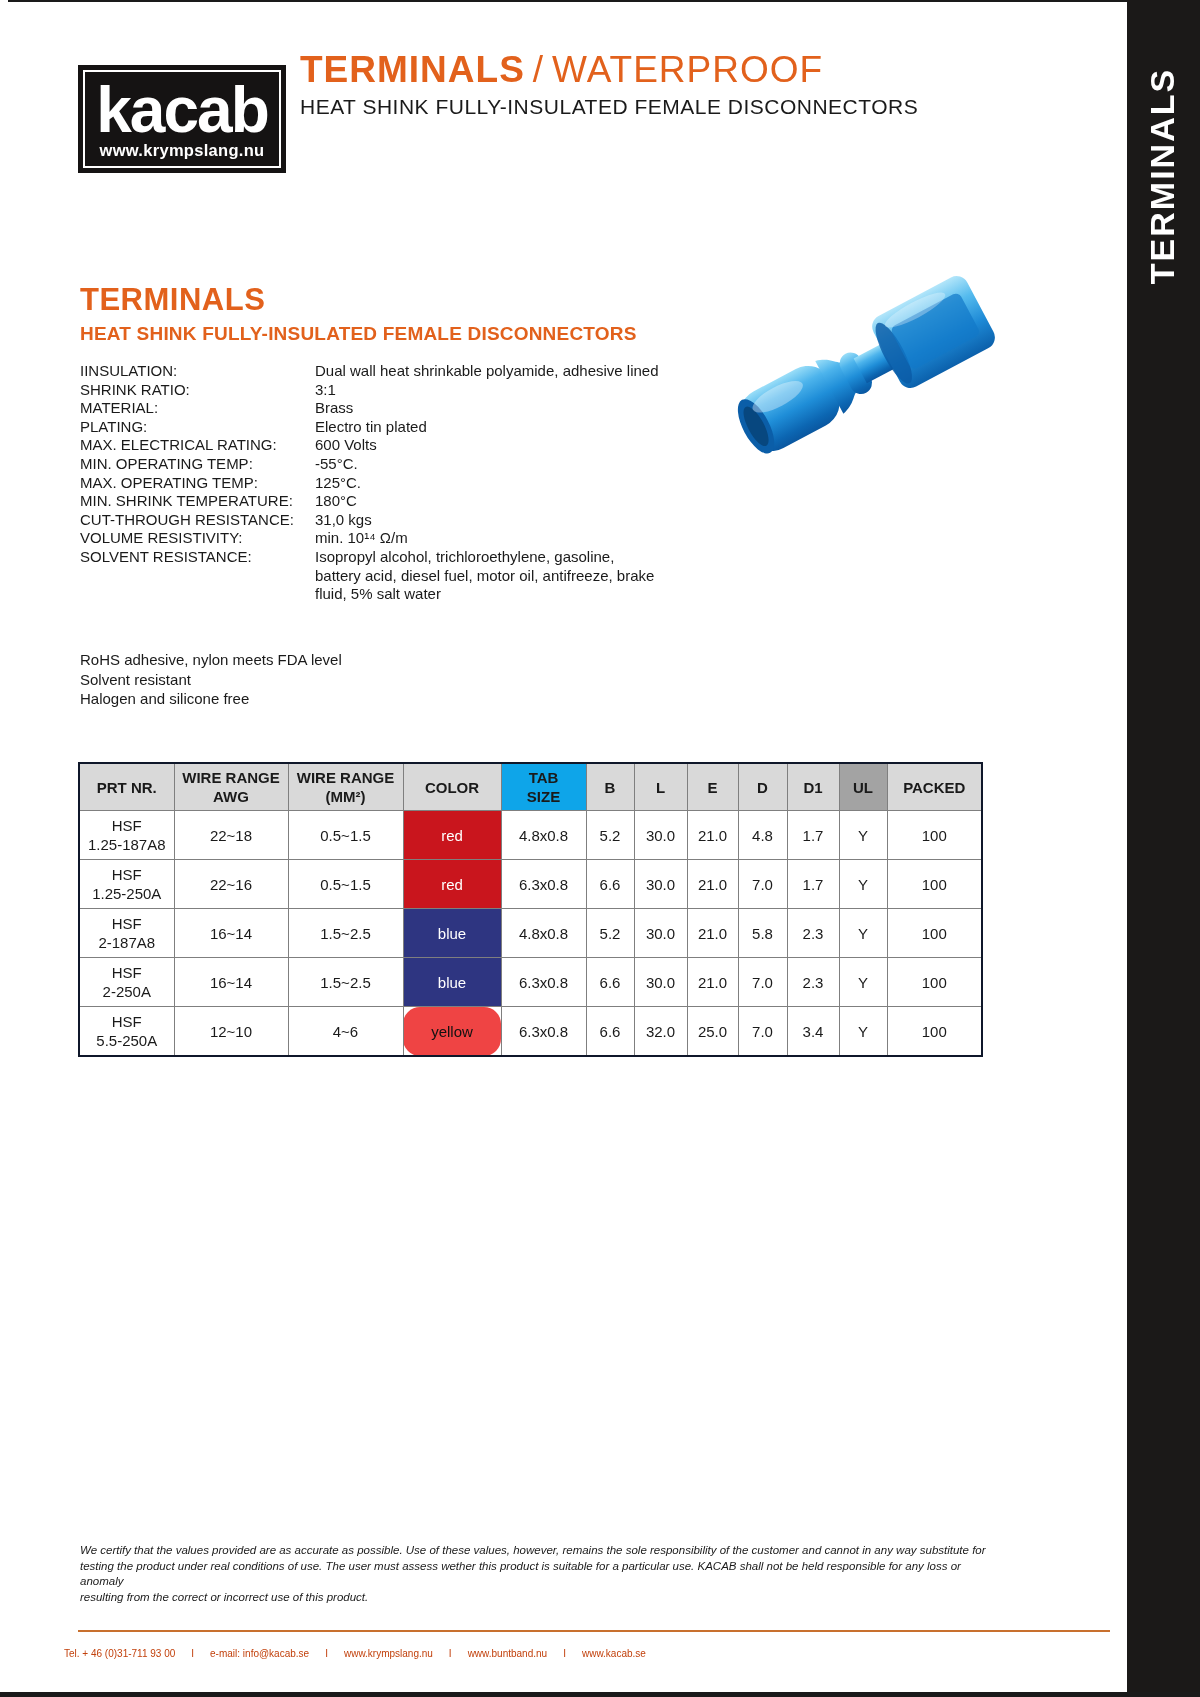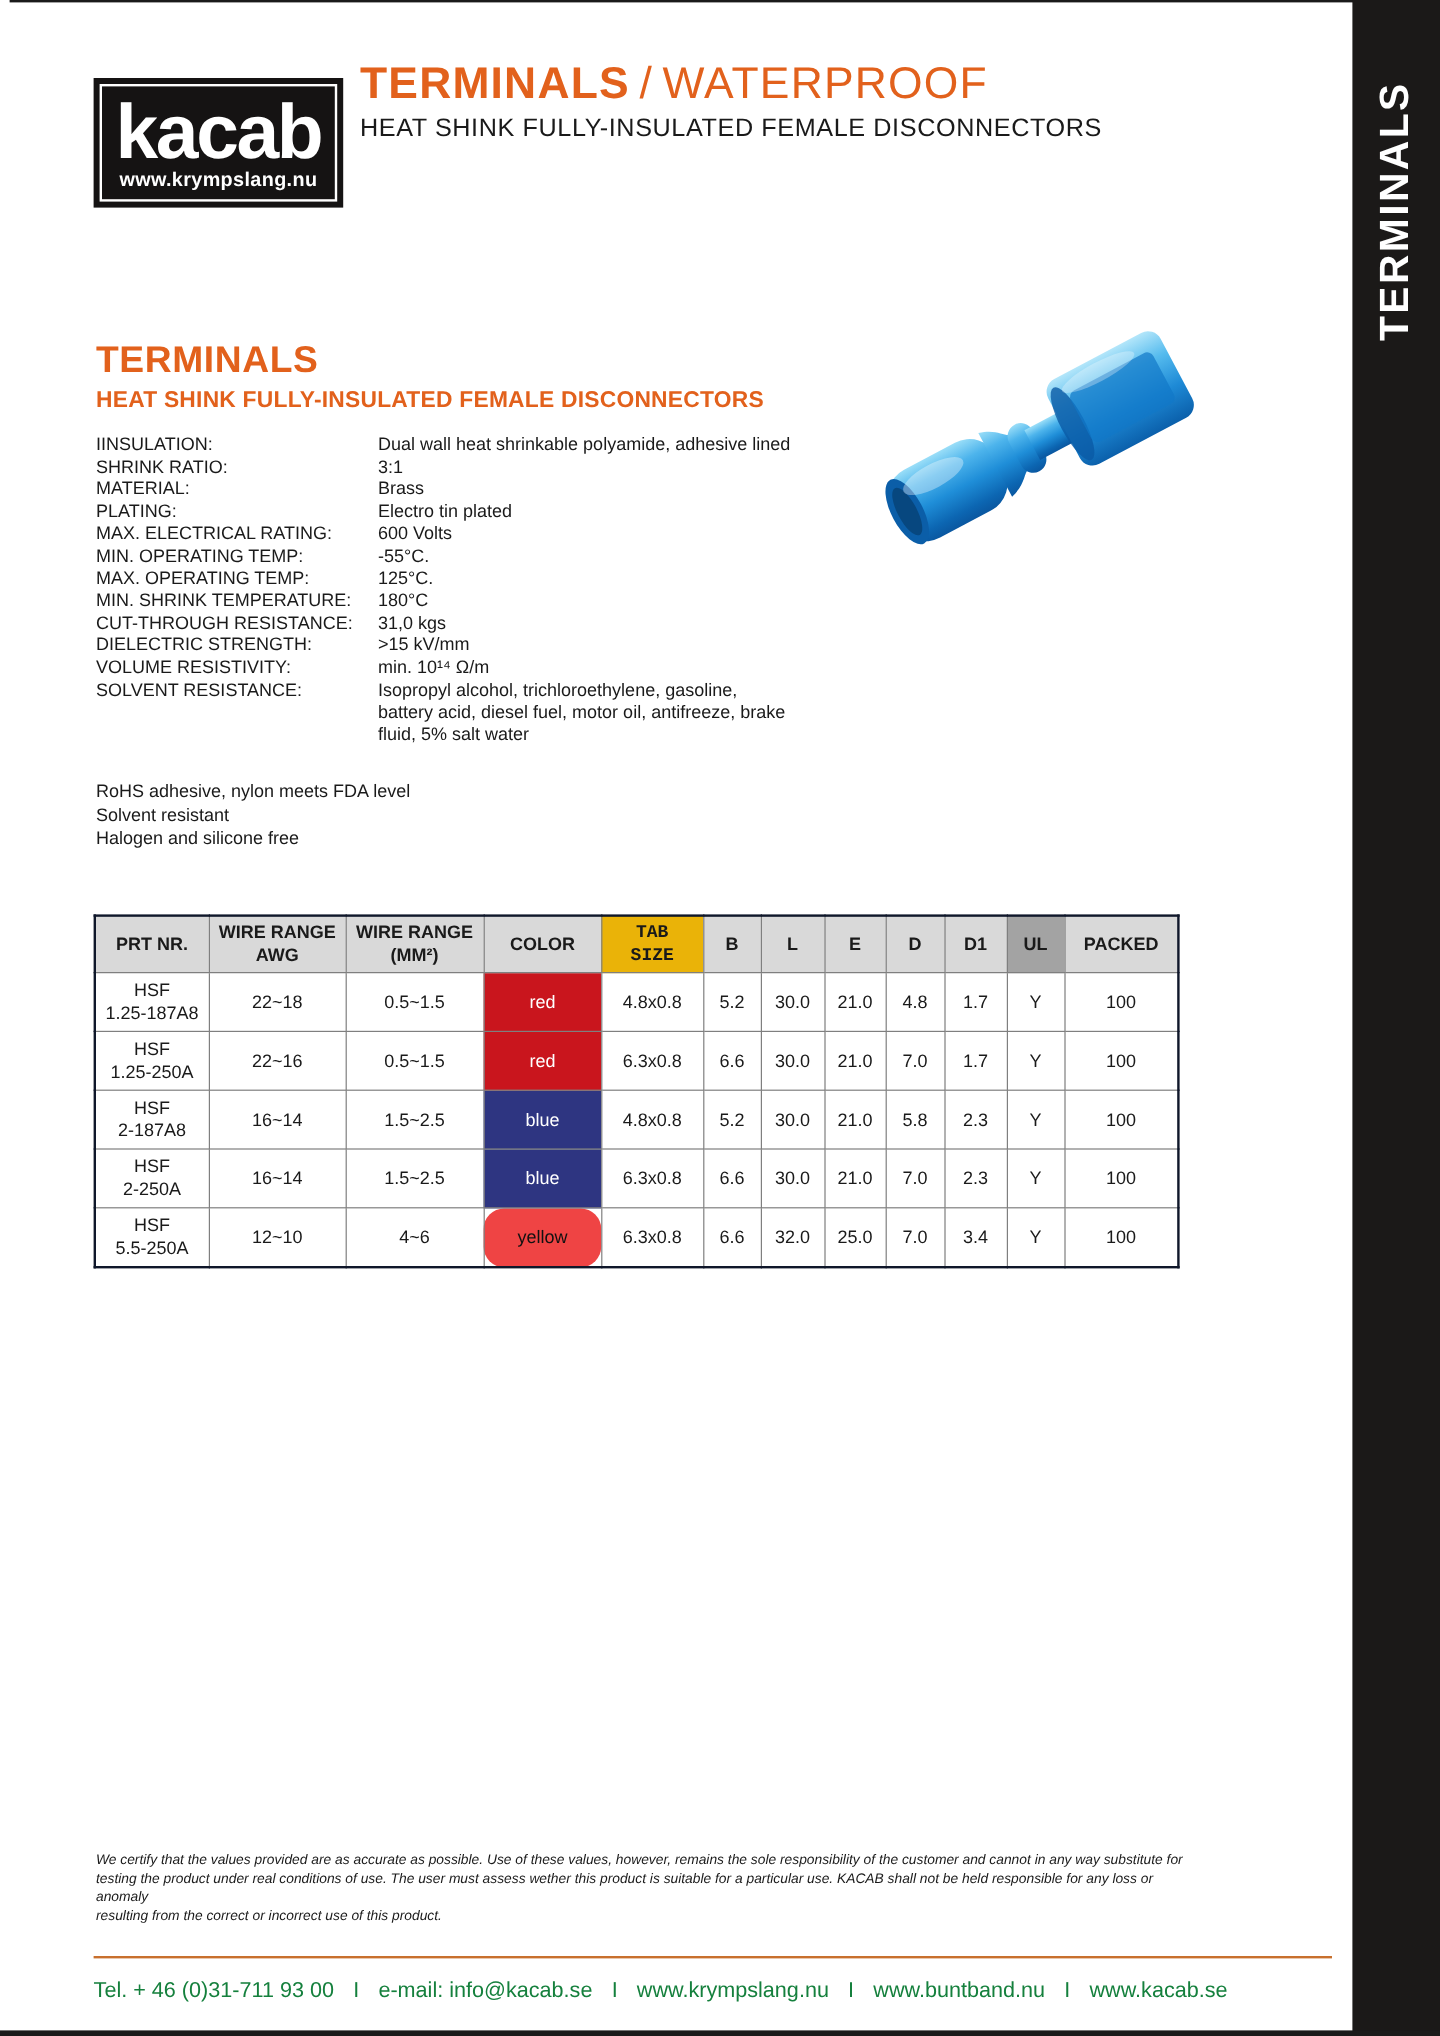--- a/index.html
+++ b/index.html
@@ -54,21 +54,21 @@
     font-size:15px;white-space:pre-line;line-height:19px;padding:0 2px;
   }
   .spec-table th{background:#d9d9d9;font-weight:bold;height:46px;}
   .spec-table td{height:48px;}
   
   .disclaimer{
     position:absolute;left:80px;top:1543px;width:915px;
     font-size:11.5px;font-style:italic;line-height:15.6px;white-space:pre-line;color:#1a1a1a;
   }
   .footer-rule{position:absolute;left:78px;top:1630px;width:1032px;height:2px;background:#c8702e;}
-  .contact-line{position:absolute;left:78px;top:1648px;width:1040px;font-size:18px;white-space:nowrap;color:#15803d;}
+  .contact-line{position:absolute;left:64px;top:1648px;width:1040px;font-size:10px;white-space:nowrap;color:#c2410c;}
   .contact-line .sep{margin:0 16px;}
 </style>
 </head>
 <body>
 
 <div class="page">
 
   <div class="top-hairline"></div>
 
   <div class="side-band">
@@ -123,24 +123,20 @@
         <div class="spec-label">MAX. OPERATING TEMP:</div>
         <div class="spec-value">125°C.</div>
       </div>
       <div class="spec-row">
         <div class="spec-label">MIN. SHRINK TEMPERATURE:</div>
         <div class="spec-value">180°C</div>
       </div>
       <div class="spec-row">
         <div class="spec-label">CUT-THROUGH RESISTANCE:</div>
         <div class="spec-value">31,0 kgs</div>
-      </div>
-      <div class="spec-row">
-        <div class="spec-label">DIELECTRIC STRENGTH:</div>
-        <div class="spec-value">&gt;15 kV/mm</div>
       </div>
       <div class="spec-row">
         <div class="spec-label">VOLUME RESISTIVITY:</div>
         <div class="spec-value">min. 10¹⁴ Ω/m</div>
       </div>
       <div class="spec-row">
         <div class="spec-label">SOLVENT RESISTANCE:</div>
         <div class="spec-value">Isopropyl alcohol, trichloroethylene, gasoline,
 battery acid, diesel fuel, motor oil, antifreeze, brake
 fluid, 5% salt water</div>
@@ -202,21 +198,21 @@
         <col style="width:95px">
     </colgroup>
     <thead>
       <tr>
           <th style="background: rgb(217, 217, 217);">PRT NR.</th>
           <th style="background: rgb(217, 217, 217);">WIRE RANGE
 AWG</th>
           <th style="background: rgb(217, 217, 217);">WIRE RANGE
 (MM²)</th>
           <th style="background: rgb(217, 217, 217);">COLOR</th>
-          <th style="background: #eab308; font-family: Liberation Mono, monospace;">TAB
+          <th style="background: #0ea5e9;">TAB
 SIZE</th>
           <th style="background: rgb(217, 217, 217);">B</th>
           <th style="background: rgb(217, 217, 217);">L</th>
           <th style="background: rgb(217, 217, 217);">E</th>
           <th style="background: rgb(217, 217, 217);">D</th>
           <th style="background: rgb(217, 217, 217);">D1</th>
           <th style="background: #a3a3a3;">UL</th>
           <th style="background: rgb(217, 217, 217); margin-top: 29px;">PACKED</th>
         </tr>
     </thead>

